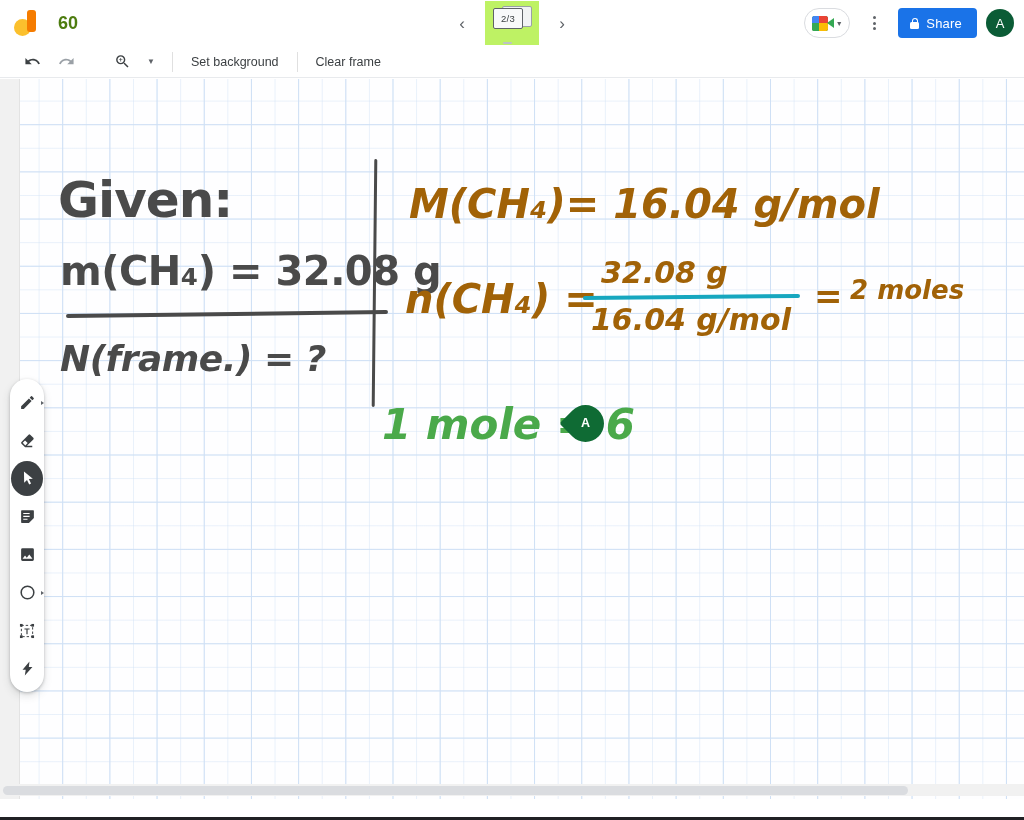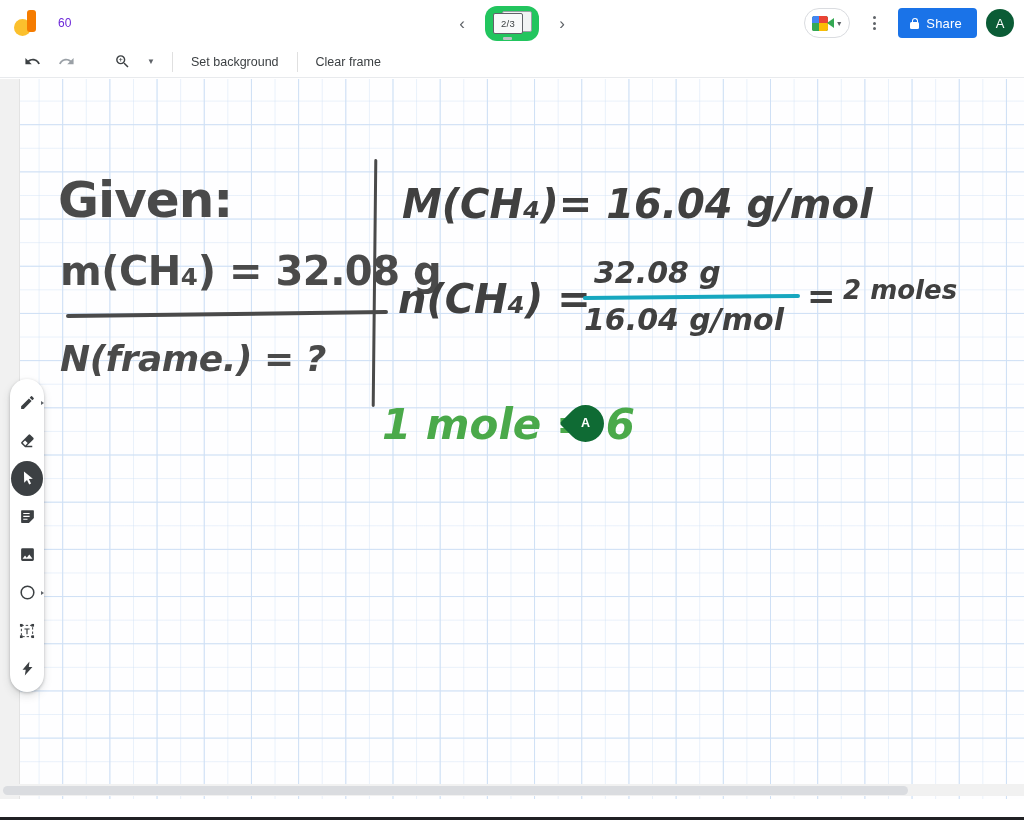--- a/index.html
+++ b/index.html
@@ -23,37 +23,37 @@
     position: absolute; left: 0; bottom: 1px;
     width: 17px; height: 17px; border-radius: 50%;
     background: #fbc02d;
   }
   .jam-logo .bar {
     position: absolute; right: 4px; top: 1px;
     width: 9px; height: 22px; border-radius: 3px;
     background: #f57c00;
   }
   .jam-title {
-    font-size: 12px; color: #6d28d9; letter-spacing: .1px;
-    padding: 4px 6px; border-radius: 3px;
+    font-size: 18px; color: #4d7c0f; letter-spacing: .1px;
+    padding: 4px 6px; border-radius: 3px; font-weight: bold;
   }
 
   .topbar-center {
     position: absolute; left: 50%; top: 0; transform: translateX(-50%);
     height: 46px; display: flex; align-items: center; gap: 10px;
   }
   .nav-chevron {
     width: 26px; height: 26px; border-radius: 50%;
     display: flex; align-items: center; justify-content: center;
     color: #5f6368; font-size: 17px; line-height: 1;
     cursor: pointer; background: transparent; border: none;
   }
   .frame-chip {
-    position: relative; width: 54px; height: 35px;
-    background: #22c55e; border-radius: 12px;
+    position: relative; width: 54px; height: 44px;
+    background: #bef264; border-radius: 0;
     display: flex; align-items: center; justify-content: center;
     cursor: pointer;
   }
   .frame-chip .bk {
     position: absolute; right: 7px; top: 5px;
     width: 30px; height: 21px;
     border: 1.6px solid #9aa0a6; border-radius: 2px; background: #f1f3f4;
   }
   .frame-chip .fr {
     position: absolute; left: 8px; top: 7px;
@@ -179,21 +179,21 @@
   
   .ink { position: absolute; left: 16px; top: 0; width: 1024px; height: 720px; pointer-events: none; }
   .hw {
     position: absolute;
     font-family: "DejaVu Sans", sans-serif;
     font-weight: 700;
     white-space: nowrap;
     line-height: 1;
   }
   .hw-dark { color: #4a4a4a; }
-  .hw-teal { color: #404040; }
+  .hw-teal { color: #a16207; margin-left: 7px; }
   .hw-green { color: #4aa94a; }
   .slant { font-style: italic; }
 
   .vline {
     position: absolute; left: 357px; top: 80px;
     width: 3.4px; height: 248px;
     background: #4a4a4a; border-radius: 2px;
     transform: rotate(0.6deg);
   }
   .hline {

